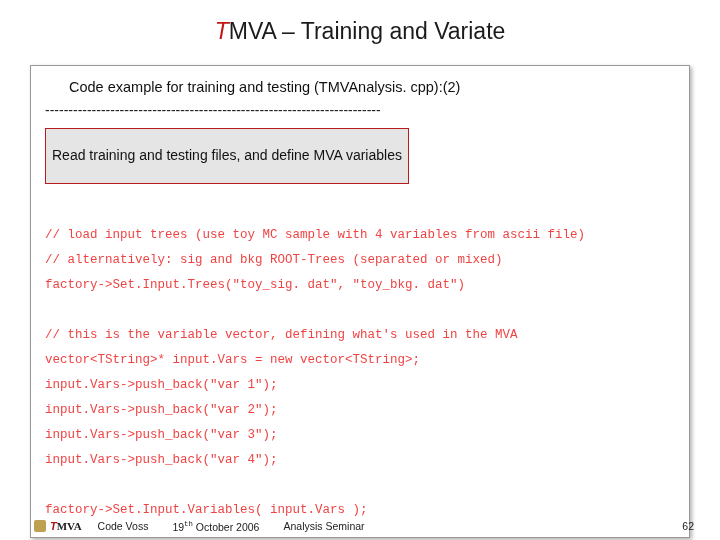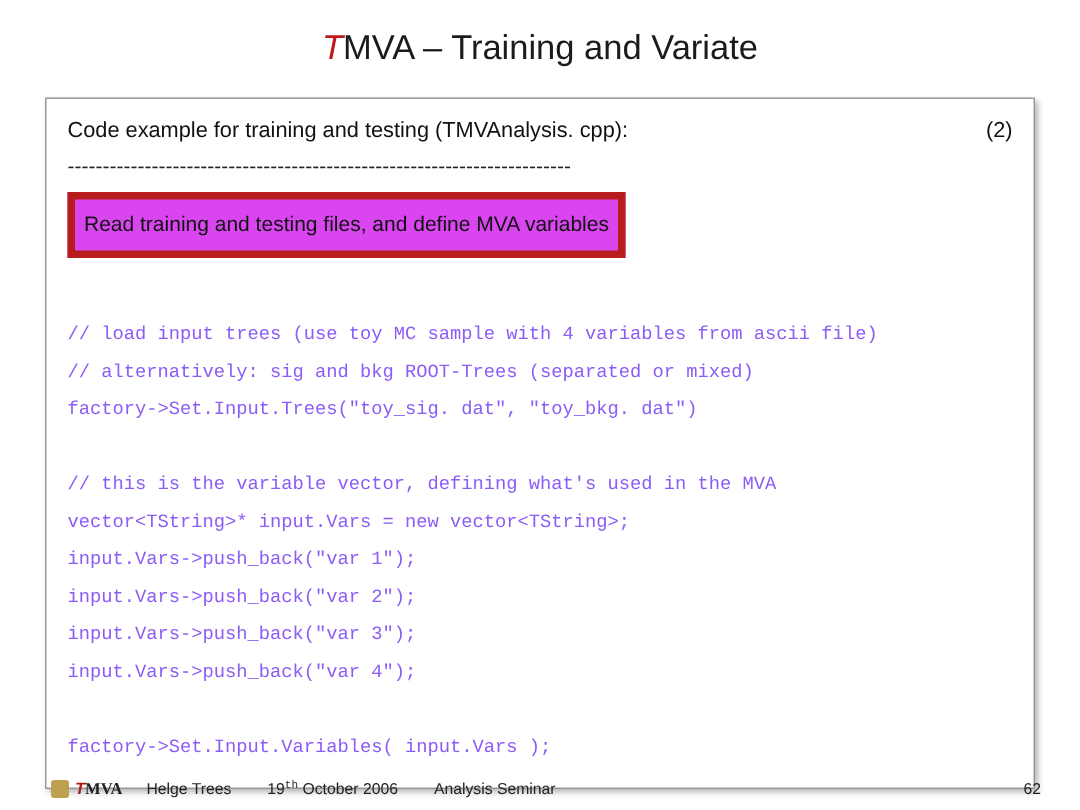--- a/index.html
+++ b/index.html
@@ -26,45 +26,45 @@
     margin: 8px 30px 0 30px;
     border: 1px solid #999;
     box-shadow: 2px 2px 4px rgba(0,0,0,0.3);
     padding: 10px 14px 14px 14px;
     font-size: 13.5px;
     line-height: 1.55;
     color: #111;
   }
   .hdr-row {
     display: flex;
-    justify-content: space-between;
     font-size: 14.5px;
     margin-bottom: 2px;
+    margin-left: 24px;
   }
   .dashes {
     font-family: Arial, sans-serif;
     letter-spacing: 0px;
     font-size: 14px;
     margin-bottom: 6px;
     color: #222;
   }
   .subtitle-box {
     display: inline-block;
-    border: 5px solid #b91c1c;
-    background: #d946ef;
-    padding: 6px 6px;
+    border: 1px solid #b91c1c;
+    background: #e5e5e5;
+    padding: 16px 6px;
     font-size: 14px;
     margin-bottom: 14px;
   }
   .codeblock {
     font-family: "Courier New", Courier, monospace;
     font-size: 12.5px;
     line-height: 2.0;
     white-space: pre;
-    color: #8b5cf6;
+    color: #ef4444;
   }
   .footer {
     position: absolute;
     bottom: 8px;
     left: 0;
     right: 0;
     display: flex;
     align-items: center;
     font-size: 10.5px;
     color: #222;
@@ -135,20 +135,20 @@
 </div>
 
 </div>
 
 <div class="footer">
   <span class="logo">
     <span class="icon"></span>
     <span class="t">T</span>
       <span class="mva">MVA</span>
   </span>
-  <span>Helge Trees</span>
+  <span>Code Voss</span>
   <span class="sp"></span>
   <span><span>19</span><sup>th</sup><span> October 2006</span></span>
   <span class="sp"></span>
   <span>Analysis Seminar</span>
   <span class="sp"></span>
   <span class="pagenum">62</span>
 </div>
 
 </body></html>

